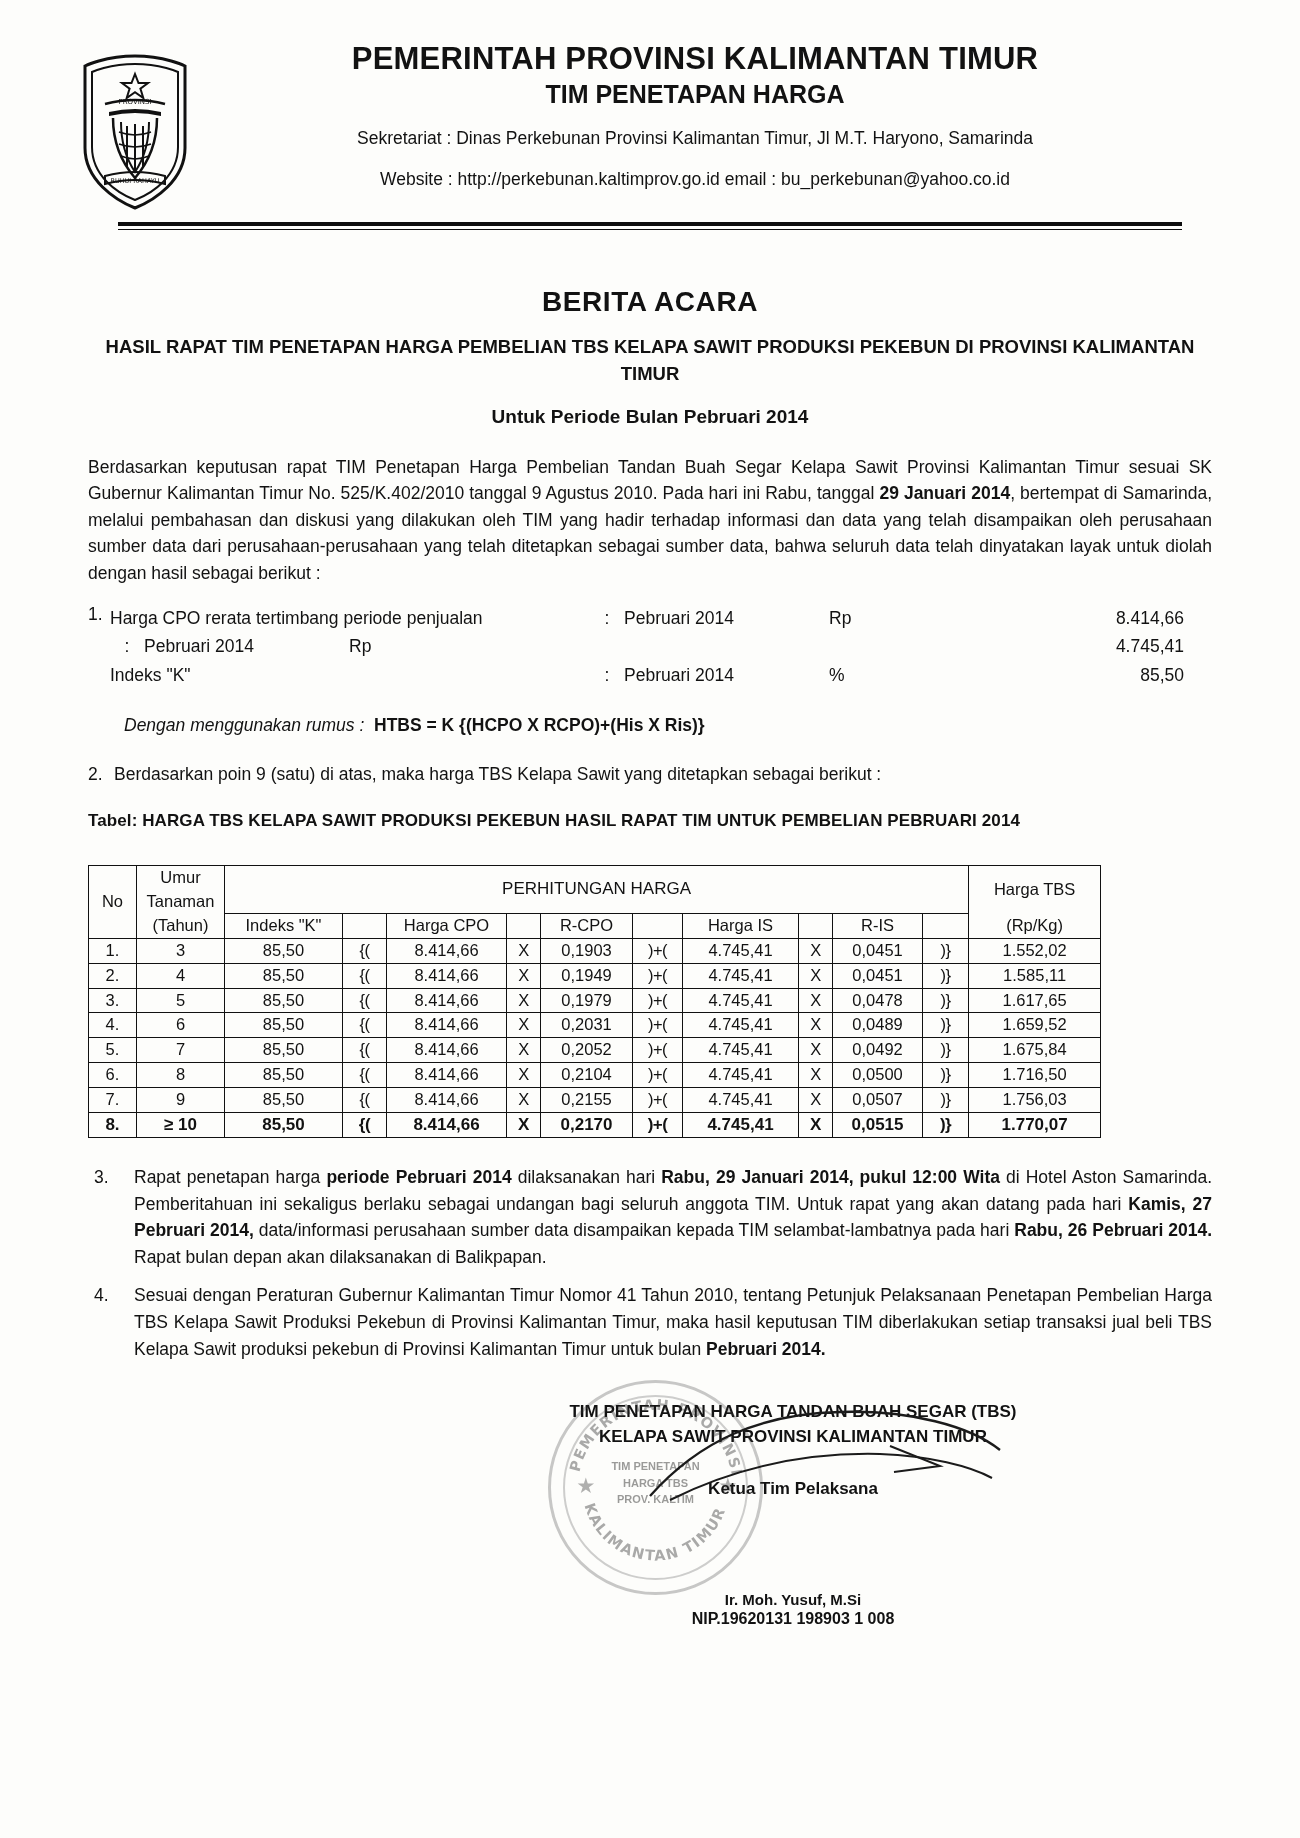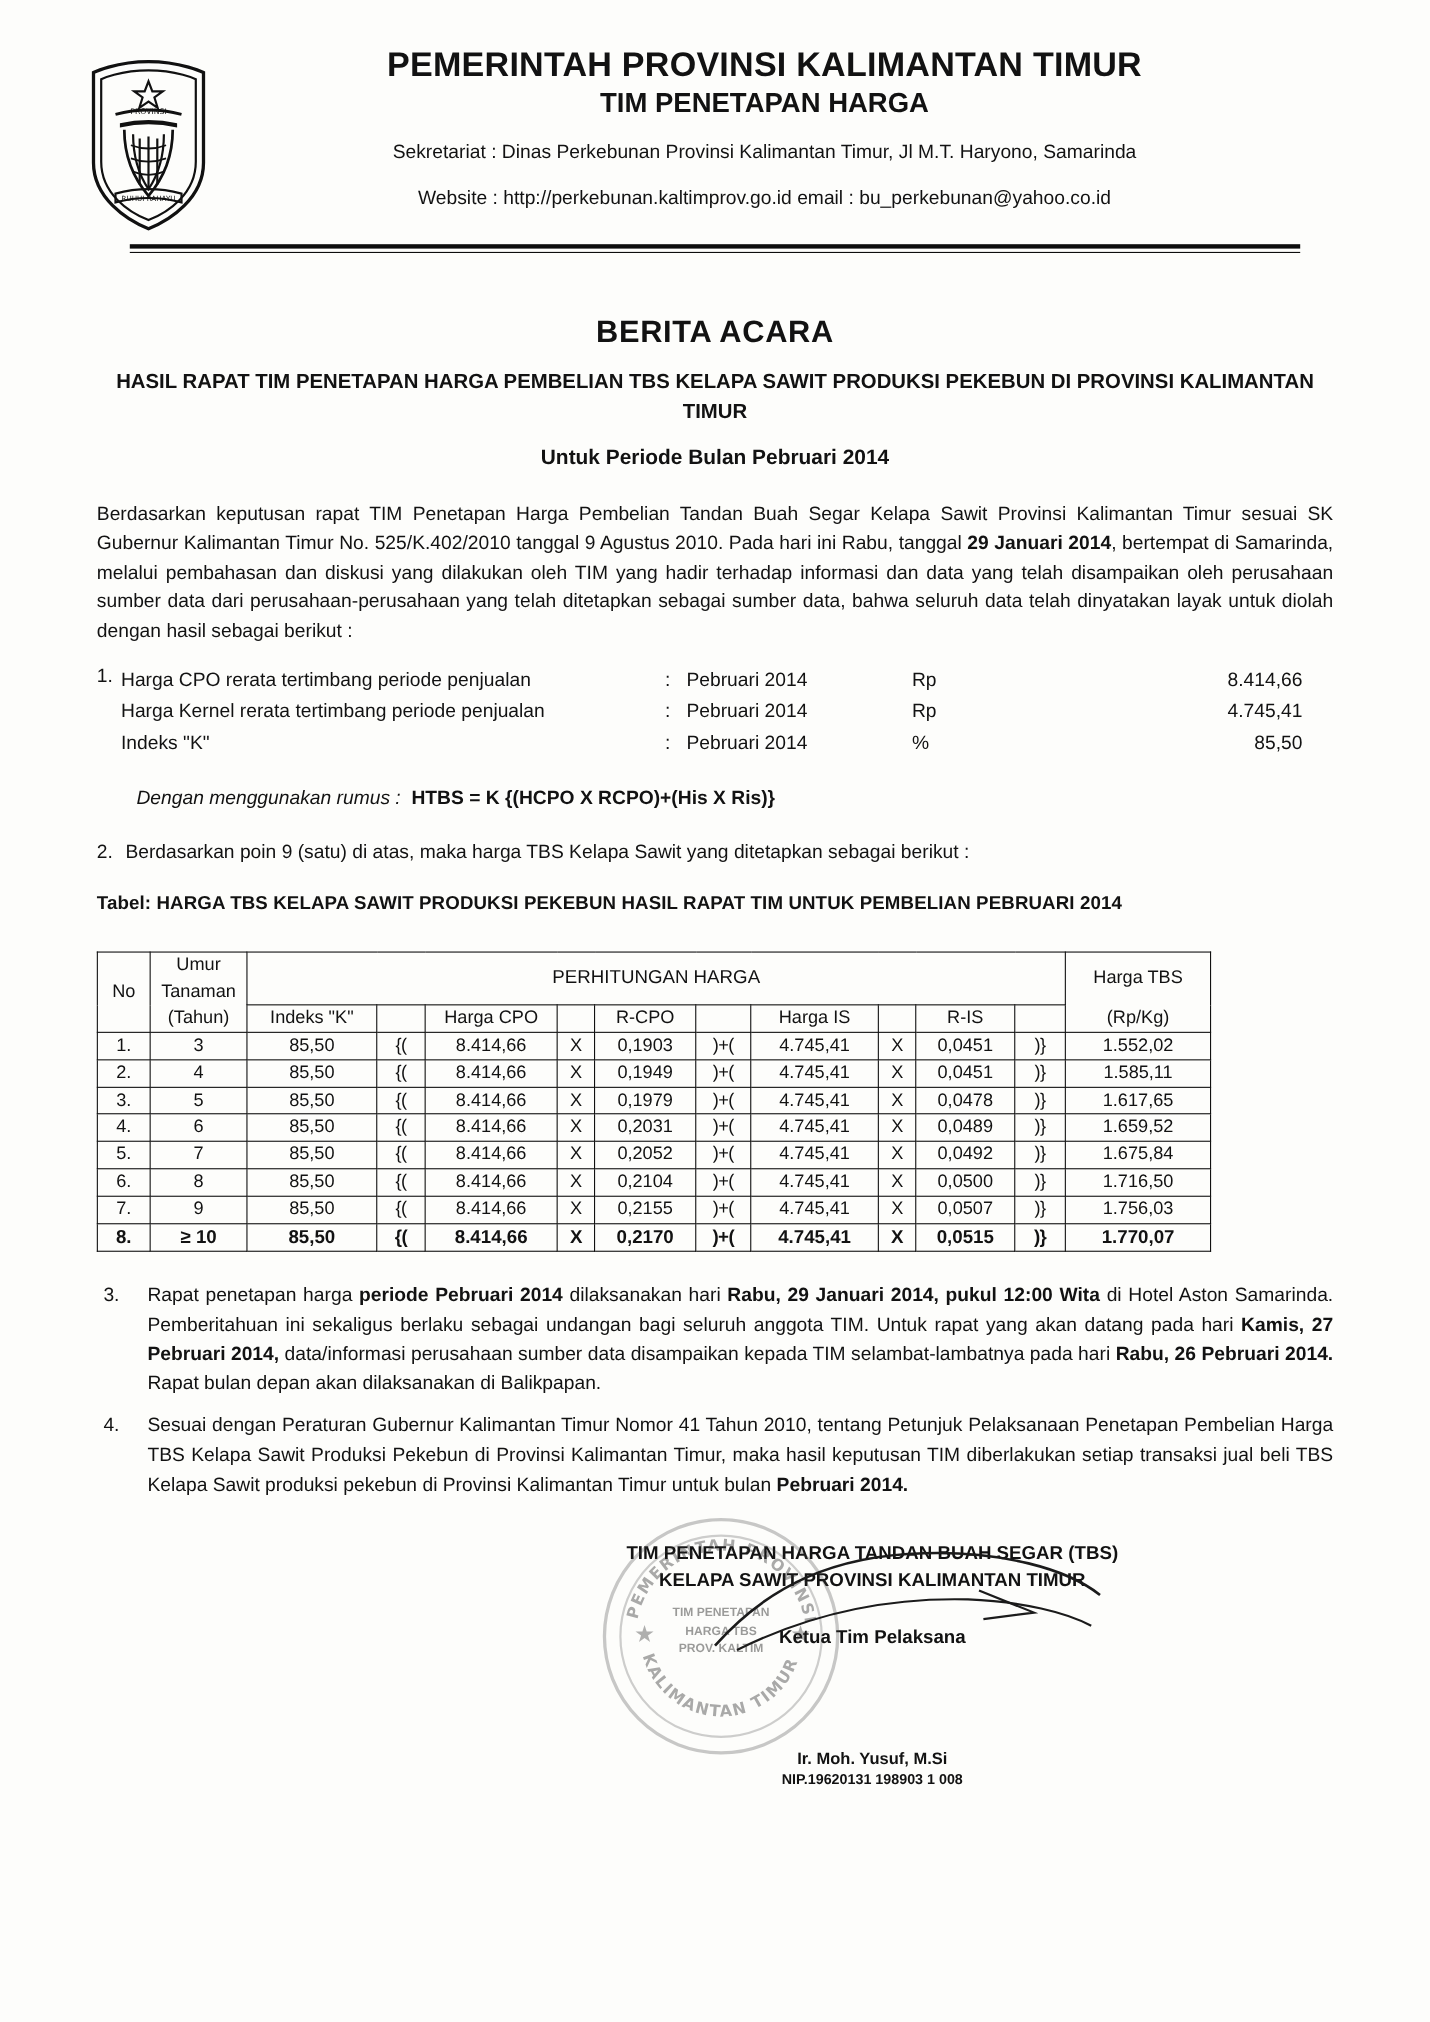--- a/index.html
+++ b/index.html
@@ -90,21 +90,21 @@
   .citem { display:flex; font-size: 17.5px; line-height:1.52; margin-top: 12px; }
   .citem .cnum { width: 46px; flex:0 0 46px; padding-left: 6px; }
   .citem .ctxt { flex:1; text-align: justify; }
 
   
   .sign { margin-top: 38px; text-align:center; position:relative; }
   .sign-pad { margin-left: 470px; width: 470px; }
   .s-l1 { font-size: 17px; font-weight: 800; line-height:1.45; }
   .s-ketua { font-size: 17px; font-weight: 800; margin-top: 30px; }
   .s-name { font-size: 15px; font-weight: 800; margin-top: 92px; }
-  .s-nip { font-size: 13px; font-weight: 800; margin-top: 2px; text-align: center;}
+  .s-nip { font-size: 16px; font-weight: 800; margin-top: 2px; text-align: center;}
 
   
   .stamp {
     position:absolute; left: 548px; top: 1380px; width: 215px; height: 215px;
     border-radius: 50%;
     border: 3px solid rgba(60,60,60,.45);
     opacity: .62;
     pointer-events:none;
   }
   .stamp:before {
@@ -175,21 +175,20 @@
       <div class="num">1.</div>
       <div class="rows">
         <div class="irow">
           <span class="lbl">Harga CPO rerata tertimbang periode penjualan</span>
           <span class="col">:</span>
           <span class="per">Pebruari 2014</span>
           <span class="cur">Rp</span>
           <span class="val">8.414,66</span>
         </div>
         <div class="irow">
-          <span class="lbl">Harga Kernel rerata tertimbang periode penjualan</span>
           <span class="col">:</span>
           <span class="per">Pebruari 2014</span>
           <span class="cur">Rp</span>
           <span class="val">4.745,41</span>
         </div>
         <div class="irow">
           <span class="lbl">Indeks "K"</span>
           <span class="col">:</span>
           <span class="per">Pebruari 2014</span>
           <span class="cur">%</span>

